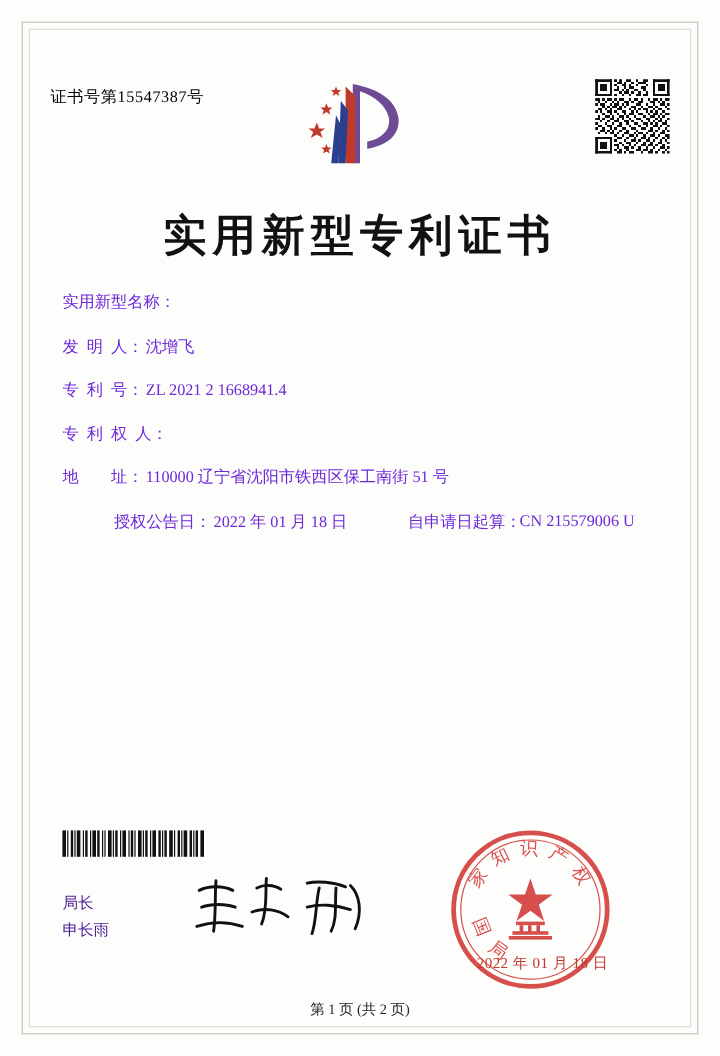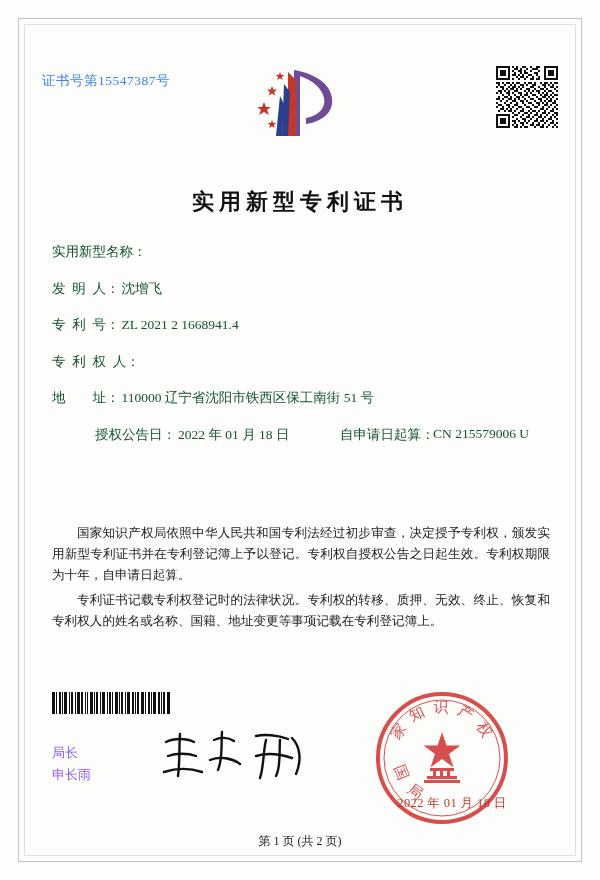--- a/index.html
+++ b/index.html
@@ -38,21 +38,21 @@
     box-sizing: border-box;
   }
 
   
   .cert-number {
     position: absolute;
     left: 42px;
     top: 72px;
     font-size: 13.5px;
     letter-spacing: 0.5px;
-    color: #3b82f6;
+    color: #000000;
   }
 
   
   .logo {
     position: absolute;
     left: 252px;
     top: 62px;
     width: 96px;
     height: 78px;
   }
@@ -63,42 +63,42 @@
     right: 42px;
     top: 66px;
     width: 62px;
     height: 62px;
   }
 
   
   .main-title {
     position: absolute;
     left: 0; right: 0;
-    top: 187px;
+    top: 172px;
     text-align: center;
-    font-size: 22px;
+    font-size: 36px;
     font-weight: bold;
     letter-spacing: 5px;
     color: #111;
     font-family: Liberation Serif, serif;
   }
 
   
   .fields {
     position: absolute;
     left: 52px;
     top: 243px;
     width: 500px;
   }
   .field-row {
     display: flex;
     align-items: baseline;
     margin-bottom: 18.5px;
     font-size: 13.5px;
-    color: #14532d;
+    color: #6d28d9;
   }
   .field-label {
     white-space: pre;
     flex: none;
   }
   .field-value {
     margin-left: 2px;
   }
   .field-row.pub {
     position: relative;
@@ -165,21 +165,21 @@
     letter-spacing: 0.4px;
   }
 
   
   .director {
     position: absolute;
     left: 52px;
     top: 742px;
     font-size: 13px;
     line-height: 22px;
-    color: #8b5cf6;
+    color: #4c1d95;
   }
   .signature {
     position: absolute;
     left: 160px;
     top: 728px;
     width: 150px;
     height: 56px;
   }
 
   
@@ -513,24 +513,20 @@
       <span class="field-value">110000 辽宁省沈阳市铁西区保工南街 51 号</span>
     </div>
     <div class="field-row pub">
       <span class="field-label">授权公告日：</span>
       <span class="field-value">2022 年 01 月 18 日</span>
       <span class="pub-extra-label">自申请日起算：</span>
       <span class="pub-extra-value">CN 215579006 U</span>
     </div>
   </div>
 
-  <div class="paras">
-    <div class="para">国家知识产权局依照中华人民共和国专利法经过初步审查，决定授予专利权，颁发实用新型专利证书并在专利登记簿上予以登记。专利权自授权公告之日起生效。专利权期限为十年，自申请日起算。</div>
-    <div class="para">专利证书记载专利权登记时的法律状况。专利权的转移、质押、无效、终止、恢复和专利权人的姓名或名称、国籍、地址变更等事项记载在专利登记簿上。</div>
-  </div>
 
   <div class="barcode">
     <i style="width:3px"></i>
       <i style="width:1px;background:transparent"></i>
     <i style="width:1px"></i>
       <i style="width:2px;background:transparent"></i>
     <i style="width:2px"></i>
       <i style="width:1px;background:transparent"></i>
     <i style="width:1px"></i>
       <i style="width:1px;background:transparent"></i>

